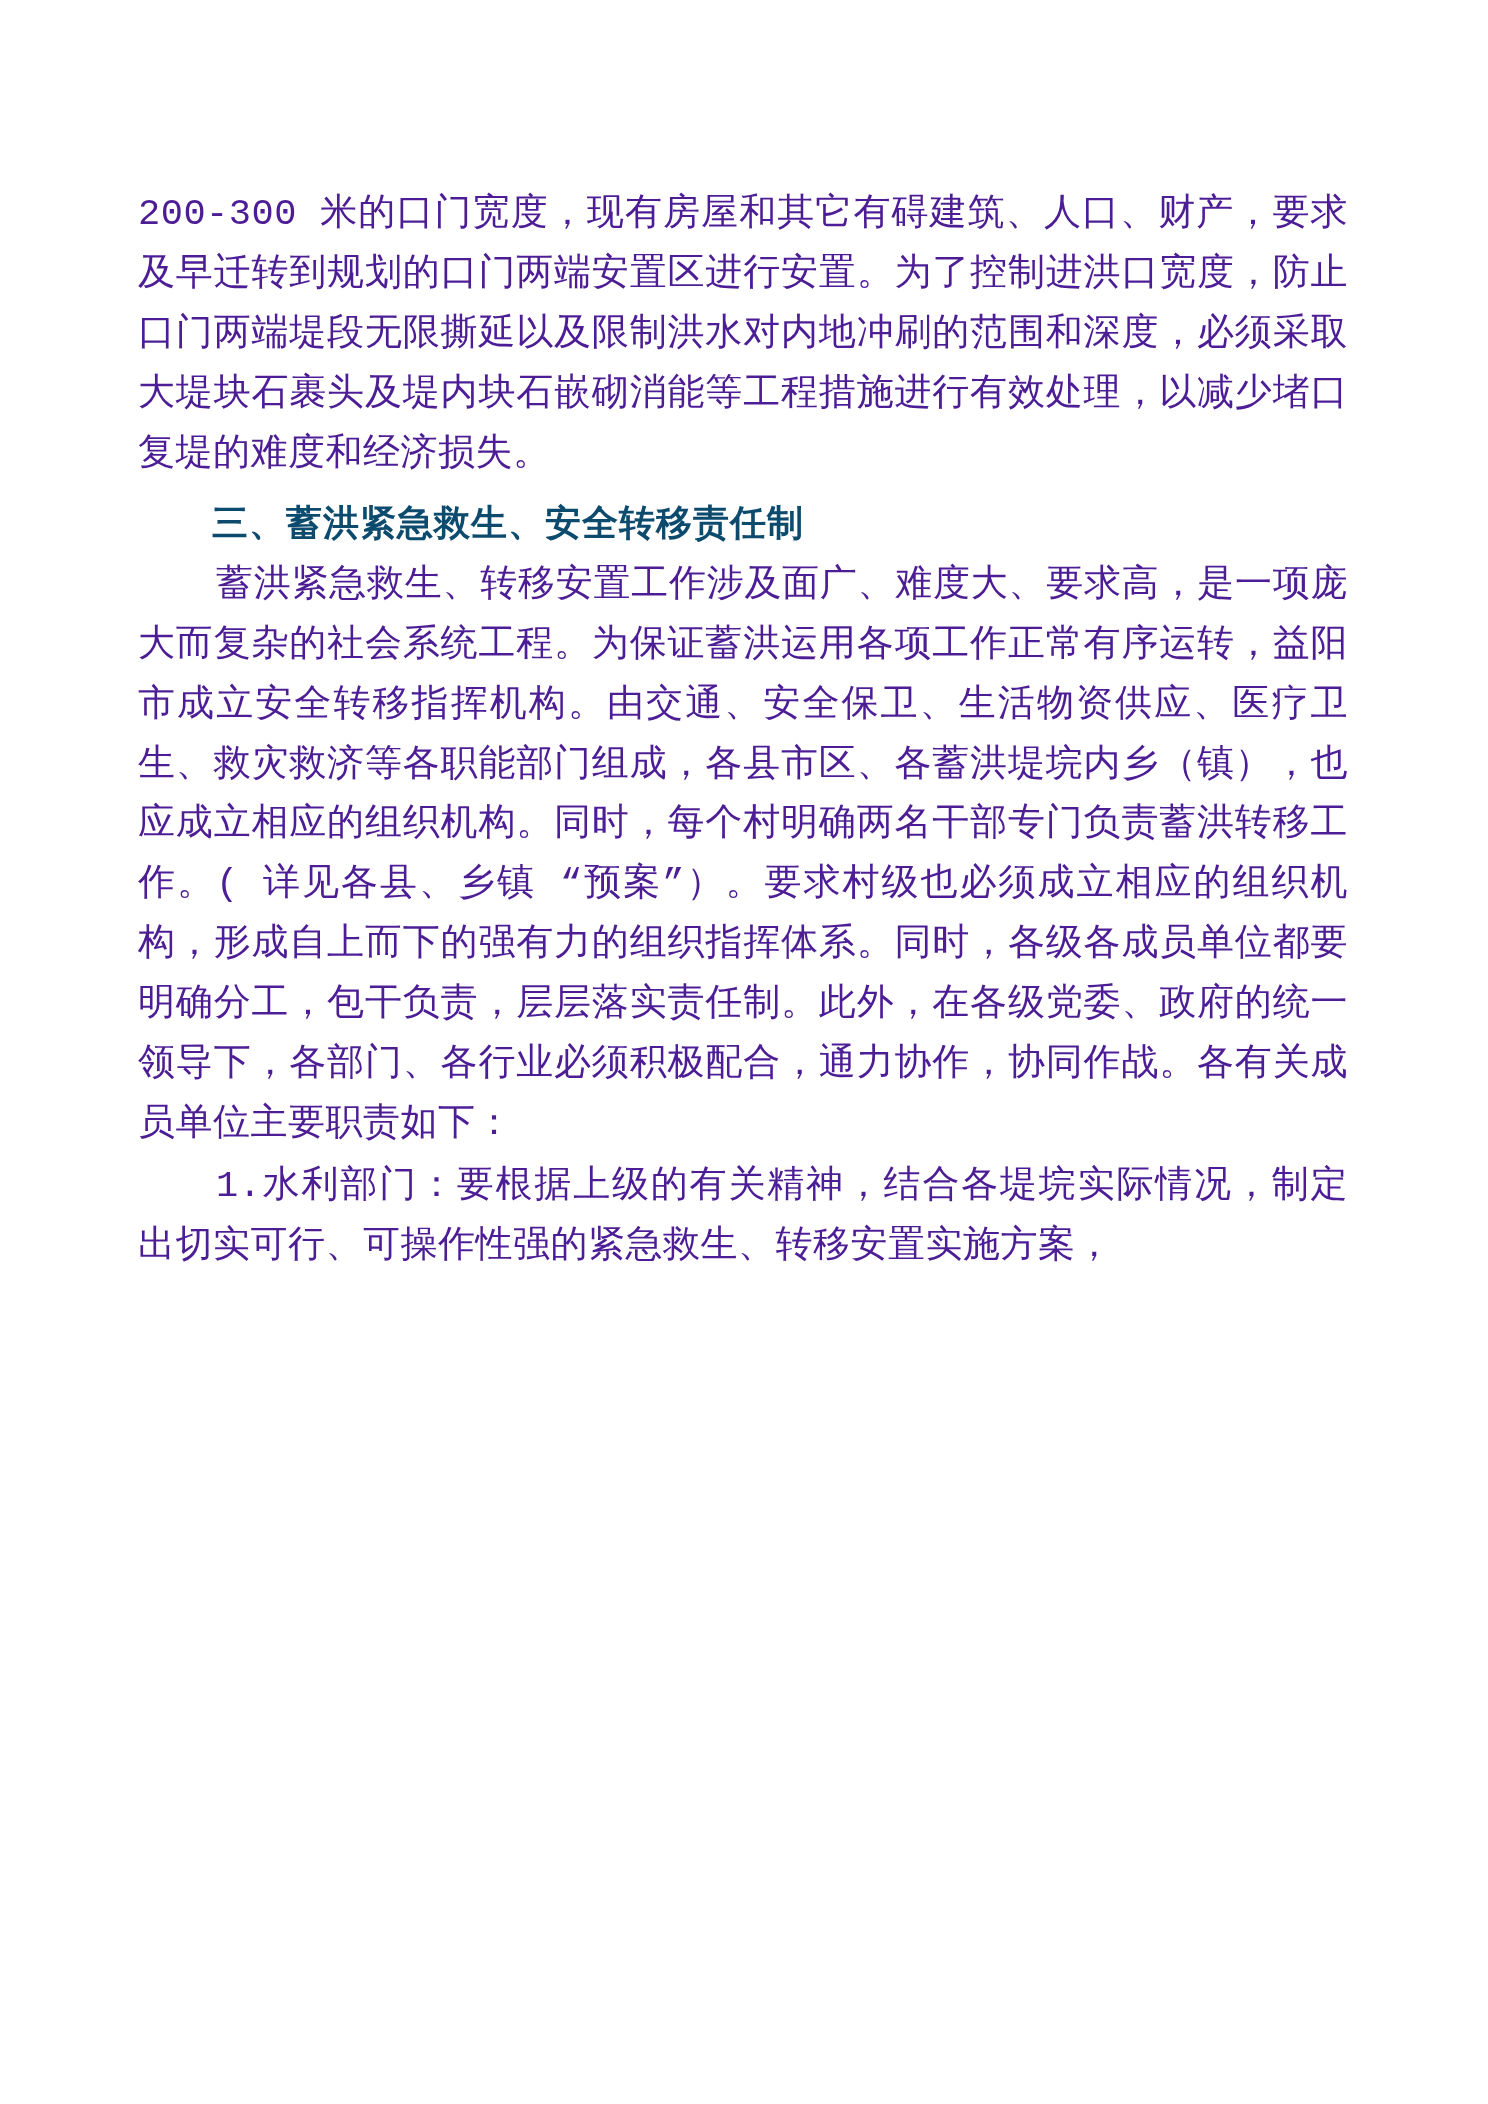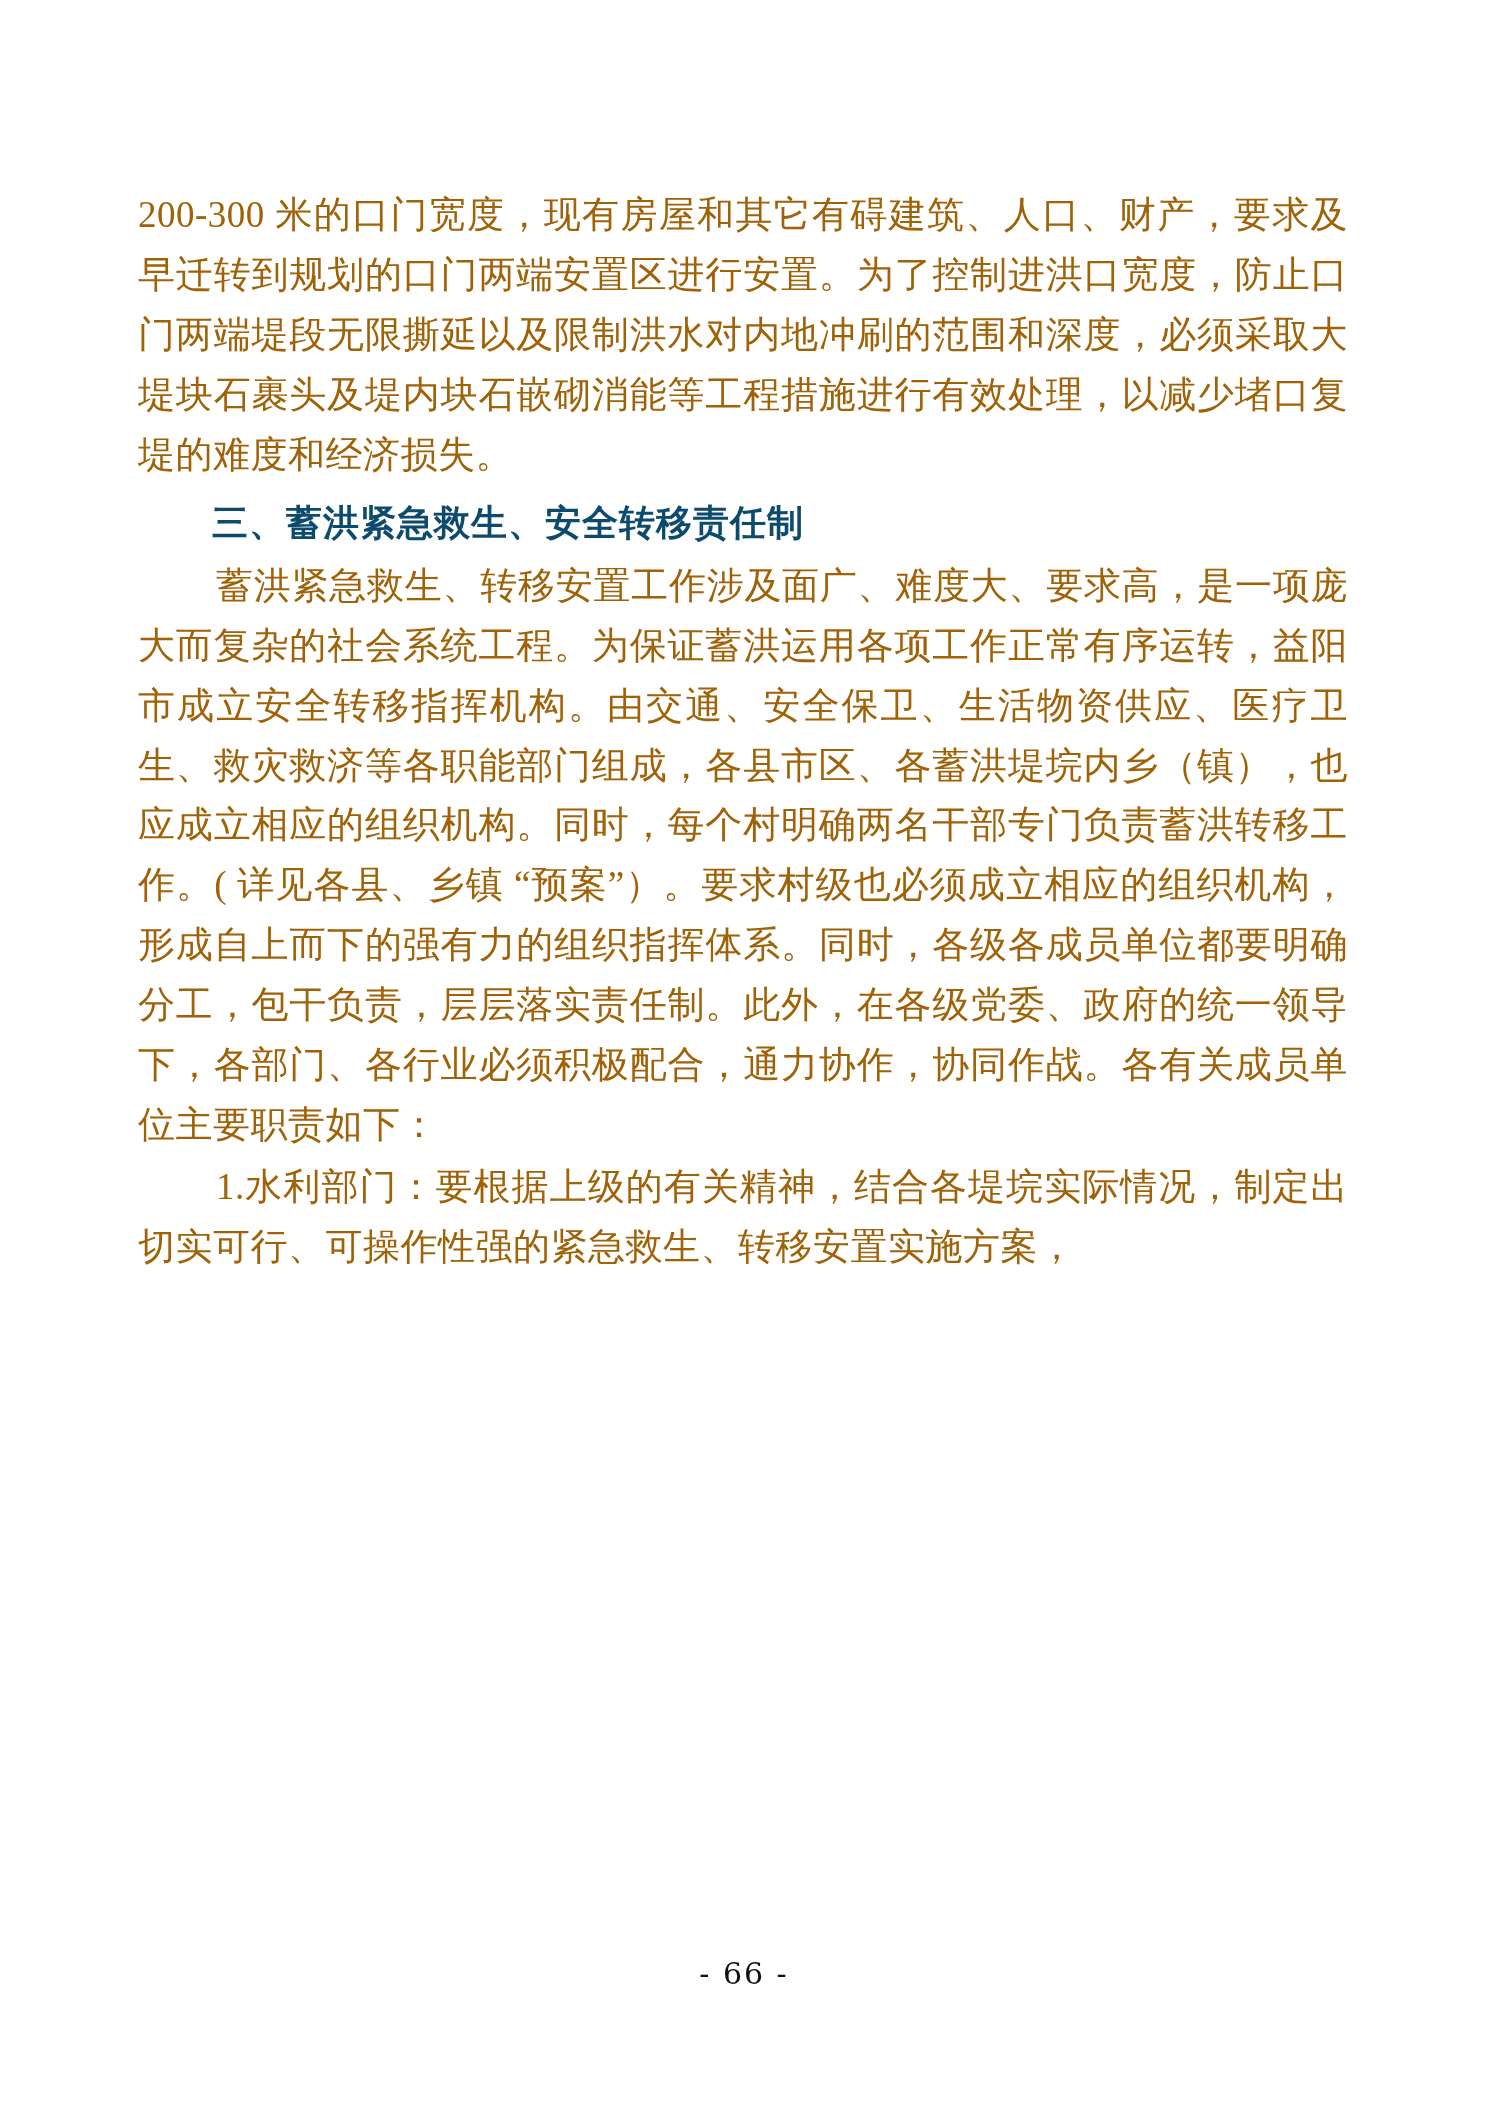--- a/index.html
+++ b/index.html
@@ -15,24 +15,24 @@
     box-sizing: border-box;
     overflow: hidden;
   }
   .content {
     position: absolute;
     left: 138px;
     top: 185px;
     width: 1210px;
   }
   .para {
-    font-family: Liberation Serif, serif;
+    font-family: Liberation Mono, monospace;
     font-size: 37px;
     line-height: 1.62;
-    color: #a16207;
+    color: #4c1d95;
     text-align: justify;
     text-justify: inter-ideograph;
     margin: 0 0 2px 0;
     letter-spacing: 0.5px;
   }
   .para.indent {
     text-indent: 78px;
   }
   .heading {
     font-family: "DejaVu Sans", "Liberation Sans", sans-serif;
@@ -65,16 +65,13 @@
 
 
     <h2 class="heading">三、蓄洪紧急救生、安全转移责任制</h2>
 
     <p class="para indent">蓄洪紧急救生、转移安置工作涉及面广、难度大、要求高，是一项庞大而复杂的社会系统工程。为保证蓄洪运用各项工作正常有序运转，益阳市成立安全转移指挥机构。由交通、安全保卫、生活物资供应、医疗卫生、救灾救济等各职能部门组成，各县市区、各蓄洪堤垸内乡（镇），也应成立相应的组织机构。同时，每个村明确两名干部专门负责蓄洪转移工作。( 详见各县、乡镇 “预案”）。要求村级也必须成立相应的组织机构，形成自上而下的强有力的组织指挥体系。同时，各级各成员单位都要明确分工，包干负责，层层落实责任制。此外，在各级党委、政府的统一领导下，各部门、各行业必须积极配合，通力协作，协同作战。各有关成员单位主要职责如下：</p>
 
     <p class="para indent">1.水利部门：要根据上级的有关精神，结合各堤垸实际情况，制定出切实可行、可操作性强的紧急救生、转移安置实施方案，</p>
 
   </div>
 
-  <div class="footer">
-    <span>- 66 -</span>
-  </div>
 </div>
 
 </body></html>

